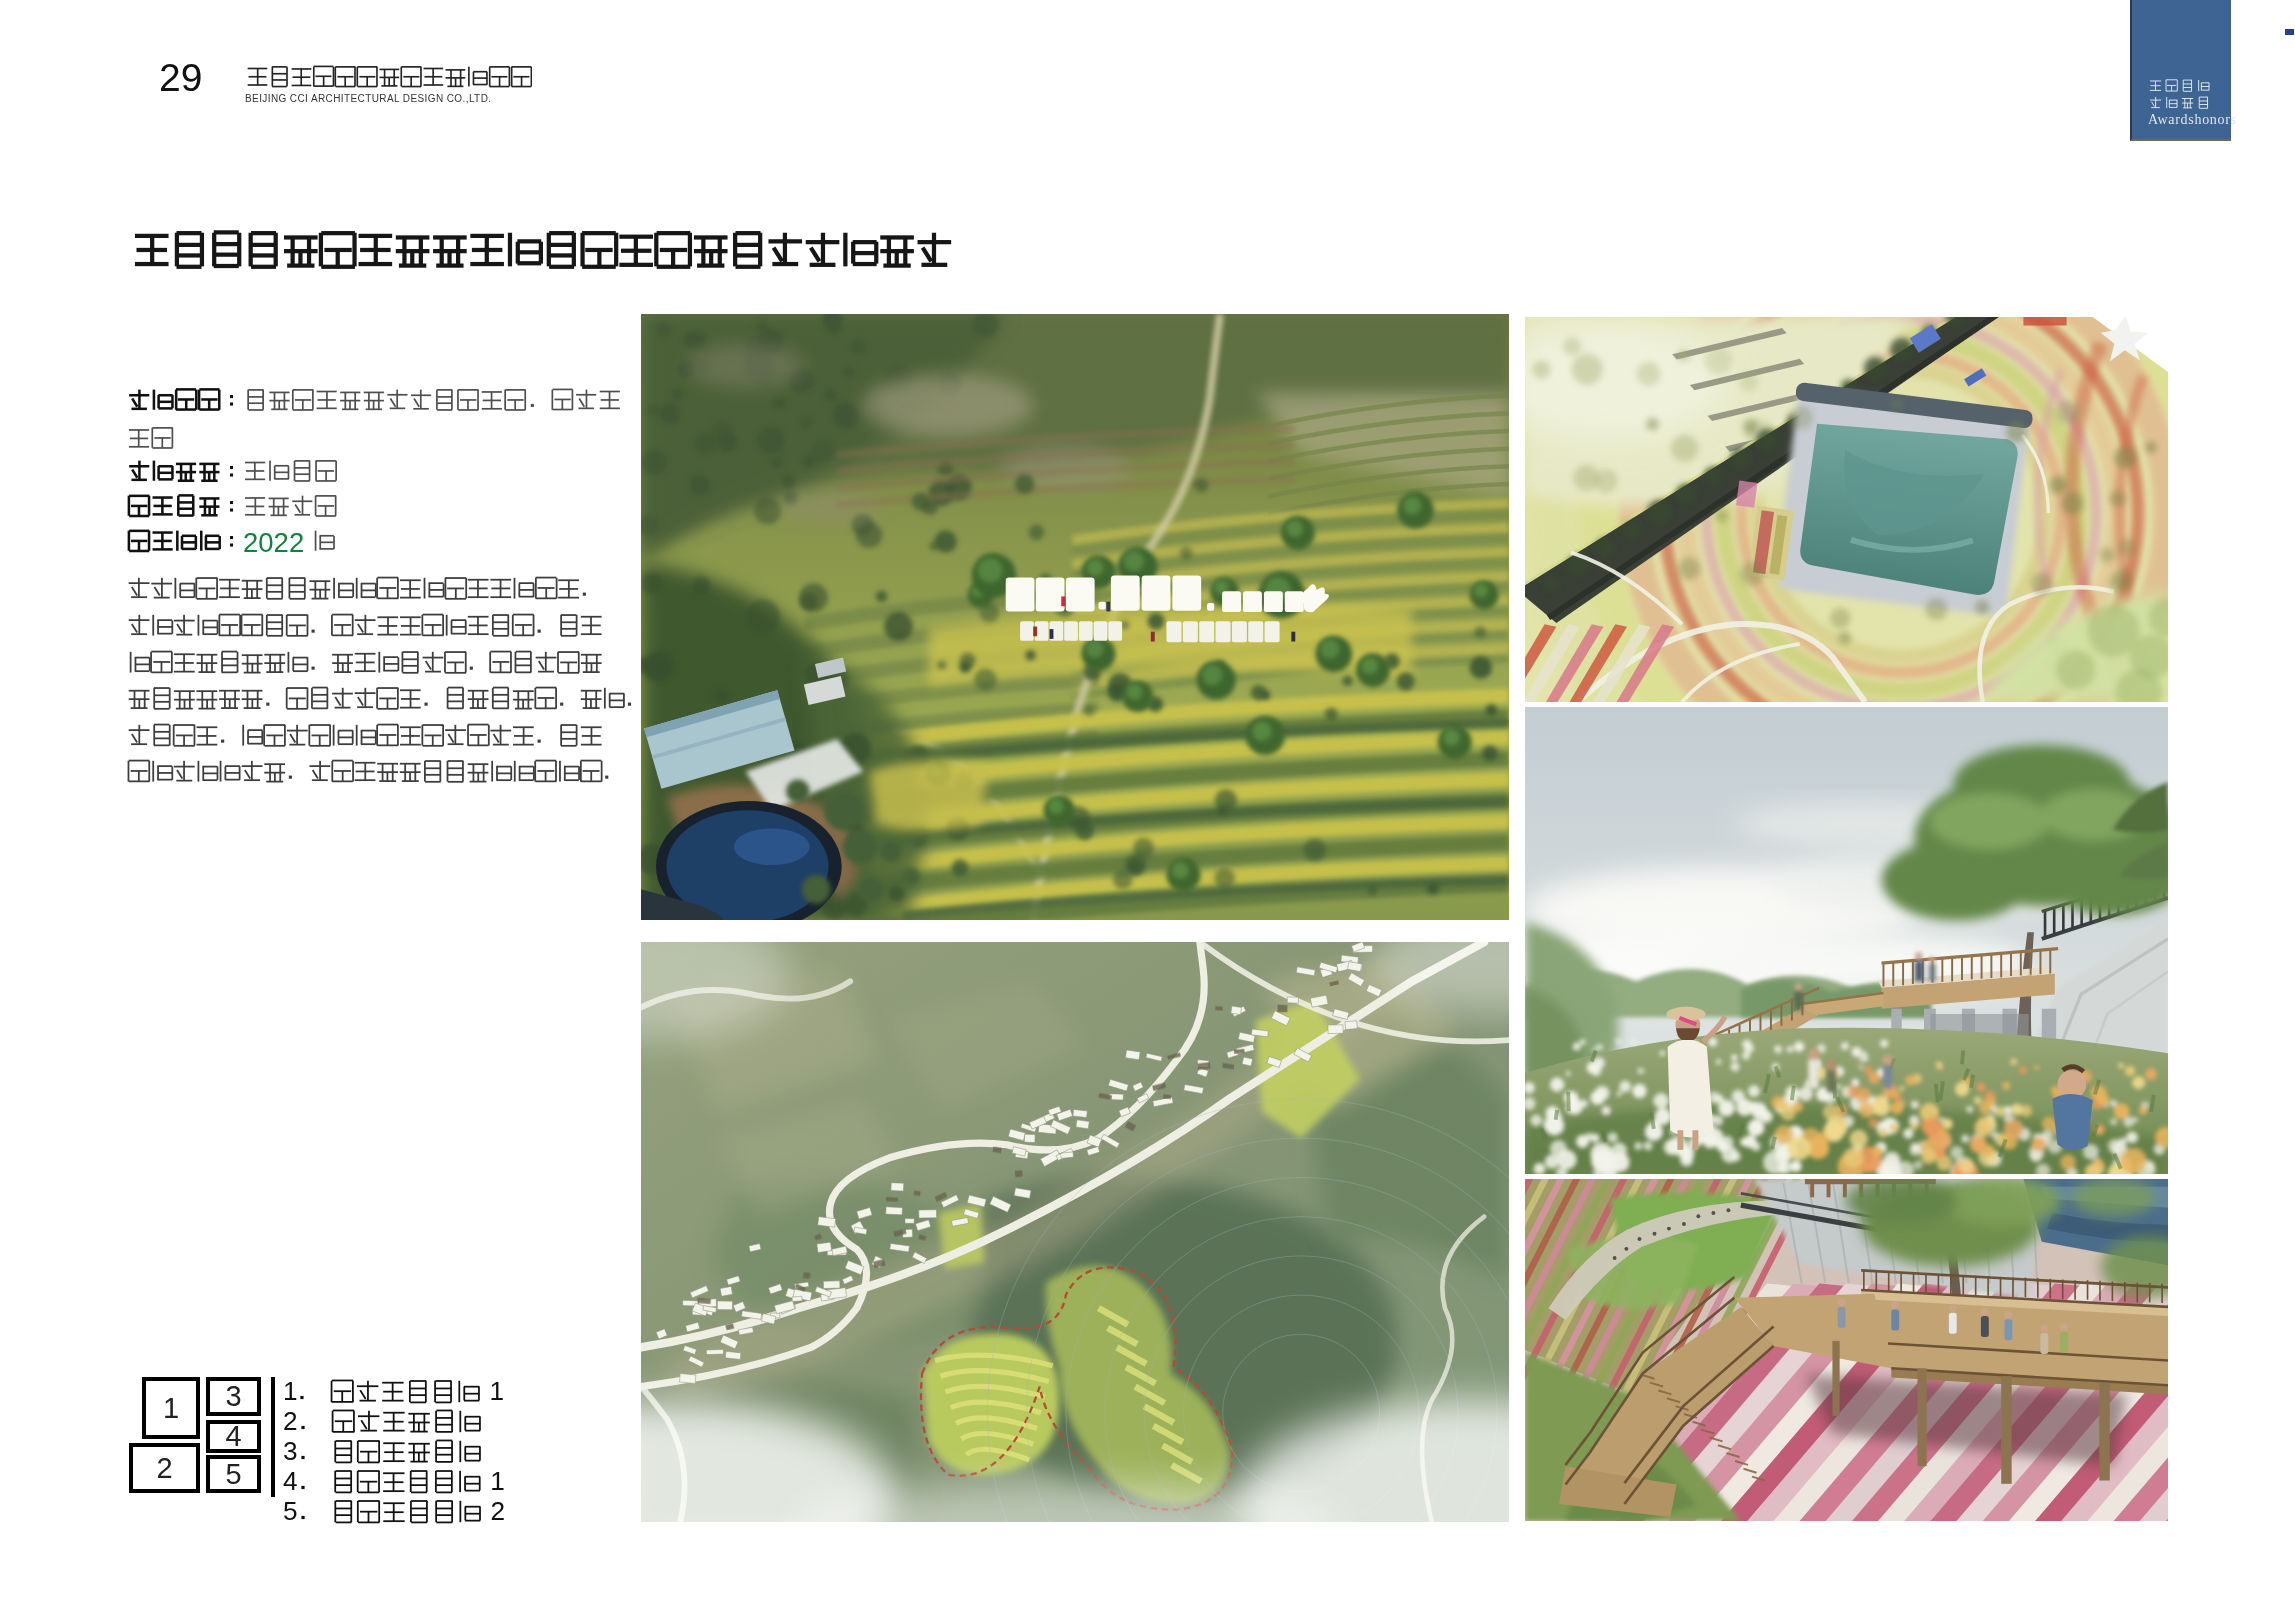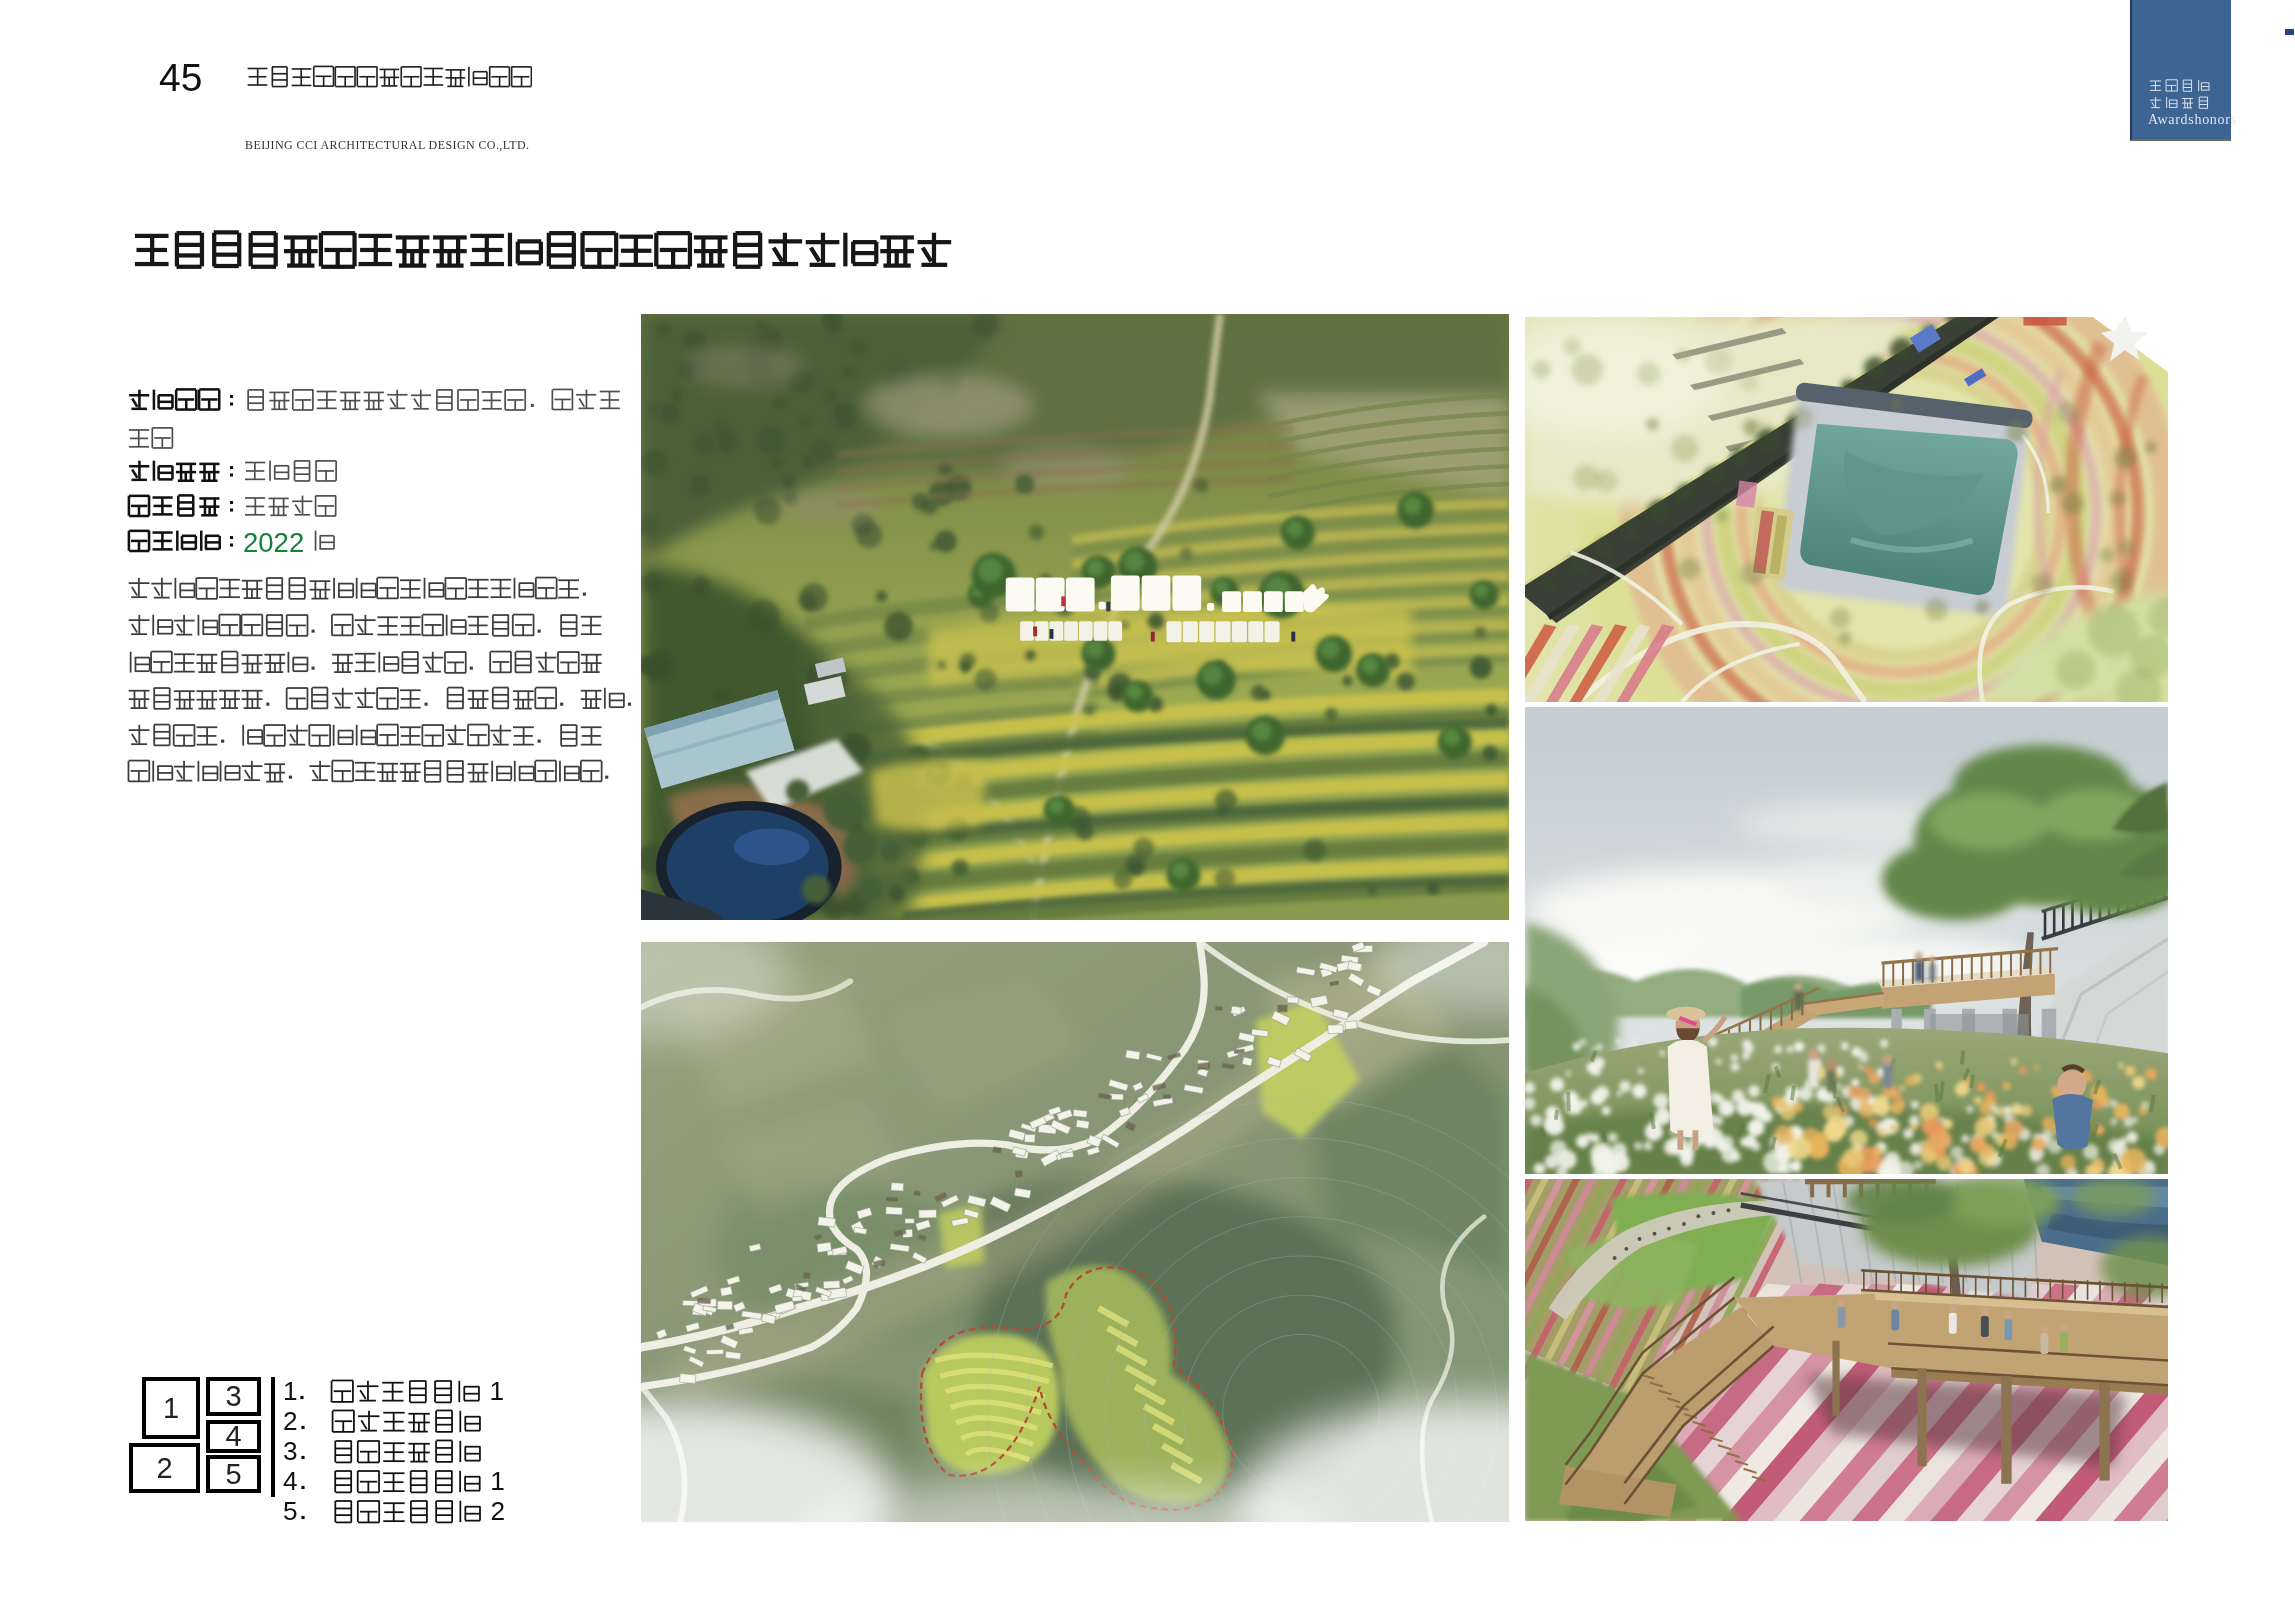--- a/index.html
+++ b/index.html
@@ -1,13 +1,13 @@
 <!DOCTYPE html>
 <html style="font-size:10.5px"><head><meta charset="utf-8"><style>html,body{margin:0;padding:0;background:#ffffff;}body{font-family:"Liberation Sans", sans-serif;width:2295px;height:1622px;position:relative;overflow:hidden;}.abs{position:absolute;}</style></head><body>
-<div class="abs" style="left:159px;top:56px;font-size:39px;color:#111;font-family:'Liberation Sans',sans-serif;">45</div>
+<div class="abs" style="left:159px;top:56px;font-size:39px;color:#111;font-family:'Liberation Sans',sans-serif;">29</div>
 <svg style="position:absolute;left:246px;top:65px;" width="286" height="25" viewBox="0 0 437 38">
     <g fill="#222">
       <rect x="2.5" y="4.0" width="30.1" height="2.5"></rect>
       <rect x="3.9" y="16.6" width="27.3" height="2.5"></rect>
       <rect x="2.5" y="29.2" width="30.1" height="2.5"></rect>
       <rect x="16.6" y="5.6" width="2.5" height="25.2"></rect>
       <rect x="39.9" y="1.5" width="22.4" height="2.5"></rect>
       <rect x="39.9" y="12.0" width="22.4" height="2.5"></rect>
       <rect x="39.9" y="21.5" width="22.4" height="2.5"></rect>
       <rect x="39.9" y="31.6" width="22.4" height="2.5"></rect>
@@ -70,21 +70,21 @@
       <rect x="374.9" y="16.6" width="24.5" height="2.5"></rect>
       <rect x="386.2" y="17.5" width="2.5" height="15.0"></rect>
       <rect x="405.7" y="1.5" width="30.1" height="2.5"></rect>
       <rect x="405.7" y="31.6" width="30.1" height="2.5"></rect>
       <rect x="404.7" y="2.5" width="2.5" height="30.1"></rect>
       <rect x="434.8" y="2.5" width="2.5" height="30.1"></rect>
       <rect x="408.5" y="16.6" width="24.5" height="2.5"></rect>
       <rect x="419.8" y="17.5" width="2.5" height="15.0"></rect>
     </g>
   </svg>
-<div class="abs" style="left:245px;top:93px;font-size:12px;letter-spacing:0.4px;color:#333;font-family:Liberation Serif, serif;margin-top:45px;">BEIJING CCI ARCHITECTURAL DESIGN CO.,LTD.</div>
+<div class="abs" style="left:245px;top:93px;font-size:10px;letter-spacing:0.4px;color:#333;font-family:Liberation Sans, sans-serif;">BEIJING CCI ARCHITECTURAL DESIGN CO.,LTD.</div>
 <div class="abs" style="left:2130px;top:0px;width:99px;height:139px;background:#3e6493;border-left:2px solid #2a3c55;border-bottom:2px solid #6a6f52;"></div>
 <svg style="position:absolute;left:2149px;top:79px;" width="64" height="14.4" viewBox="0 0 98 22">
     <g fill="#e8edf3">
       <rect x="1.4" y="2.3" width="17.2" height="1.4"></rect>
       <rect x="2.2" y="9.5" width="15.6" height="1.4"></rect>
       <rect x="1.4" y="16.7" width="17.2" height="1.4"></rect>
       <rect x="9.1" y="3.2" width="1.4" height="14.4"></rect>
       <rect x="25.9" y="0.5" width="17.2" height="1.4"></rect>
       <rect x="25.9" y="17.7" width="17.2" height="1.4"></rect>
       <rect x="25.4" y="1.4" width="1.4" height="17.2"></rect>

